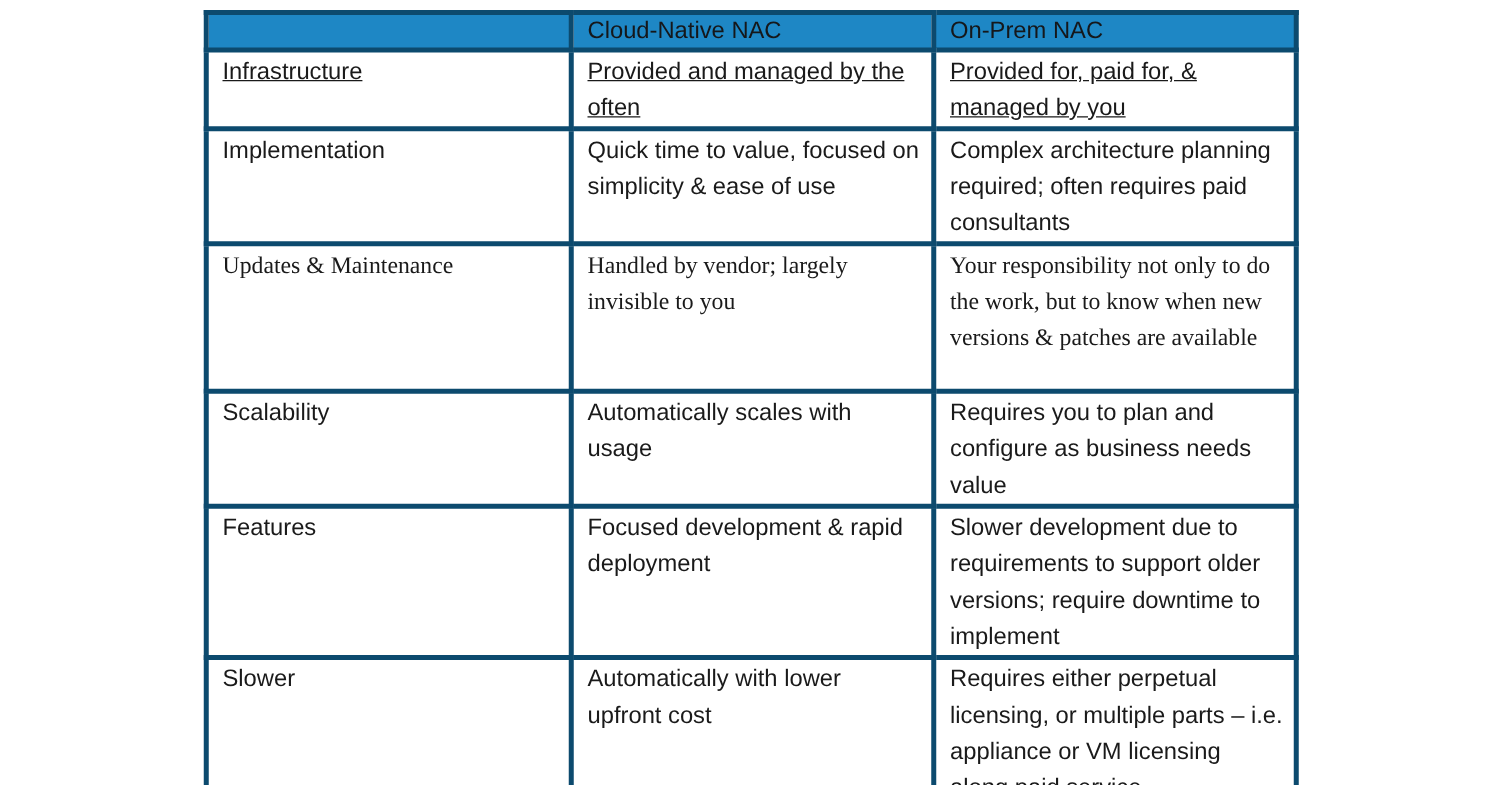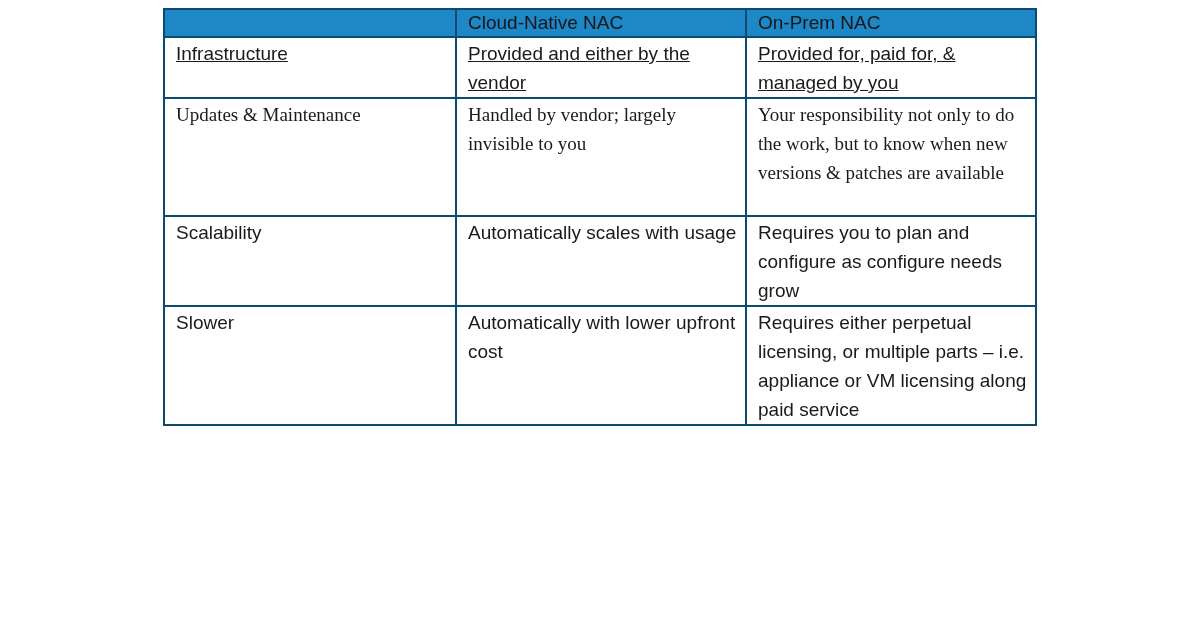--- a/index.html
+++ b/index.html
@@ -25,21 +25,21 @@
     table-layout: fixed;
     border: 2px solid #262626;
     color: #1a1a1a;
     font-size: 19px;
     line-height: 29px;
   }
   table.compare col.c1 { width: 292px; }
   table.compare col.c2 { width: 290px; }
   table.compare col.c3 { width: 290px; }
   table.compare th, table.compare td {
-    border: 2px solid #0c4a6e;
+    border: 4px solid #0c4a6e;
     vertical-align: top;
     text-align: left;
     padding: 1px 8px 0 11px;
     font-weight: 400;
     overflow: hidden;
     margin-left: 39px;
   }
   table.compare thead th {
     background: #1E87C5;
     color: #15171a;
@@ -68,32 +68,42 @@
     <thead>
       <tr>
         <th></th>
         <th>Cloud-Native NAC</th>
         <th>On-Prem NAC</th>
       </tr>
     </thead>
     <tbody>
       <tr class="r1">
         <td>Infrastructure</td>
-        <td>Provided and either by the vendor</td>
+        <td>Provided and managed by the often</td>
         <td>Provided for, paid for, &amp; managed by you</td>
+      </tr>
+      <tr class="r2">
+        <td>Implementation</td>
+        <td>Quick time to value, focused on simplicity &amp; ease of use</td>
+        <td>Complex architecture planning required; often requires paid consultants</td>
       </tr>
       <tr class="r3">
         <td>Updates &amp; Maintenance</td>
         <td>Handled by vendor; largely invisible to you</td>
         <td>Your responsibility not only to do the work, but to know when new versions &amp; patches are available</td>
       </tr>
       <tr class="r4">
         <td>Scalability</td>
         <td>Automatically scales with usage</td>
-        <td>Requires you to plan and configure as configure needs grow</td>
+        <td>Requires you to plan and configure as business needs value</td>
+      </tr>
+      <tr class="r5">
+        <td>Features</td>
+        <td>Focused development &amp; rapid deployment</td>
+        <td>Slower development due to requirements to support older versions; require downtime to implement</td>
       </tr>
       <tr class="r6">
         <td>Slower</td>
         <td>Automatically with lower upfront cost</td>
         <td>Requires either perpetual licensing, or multiple parts – i.e. appliance or VM licensing along paid service</td>
       </tr>
     </tbody>
   </table>
 </div>
 

